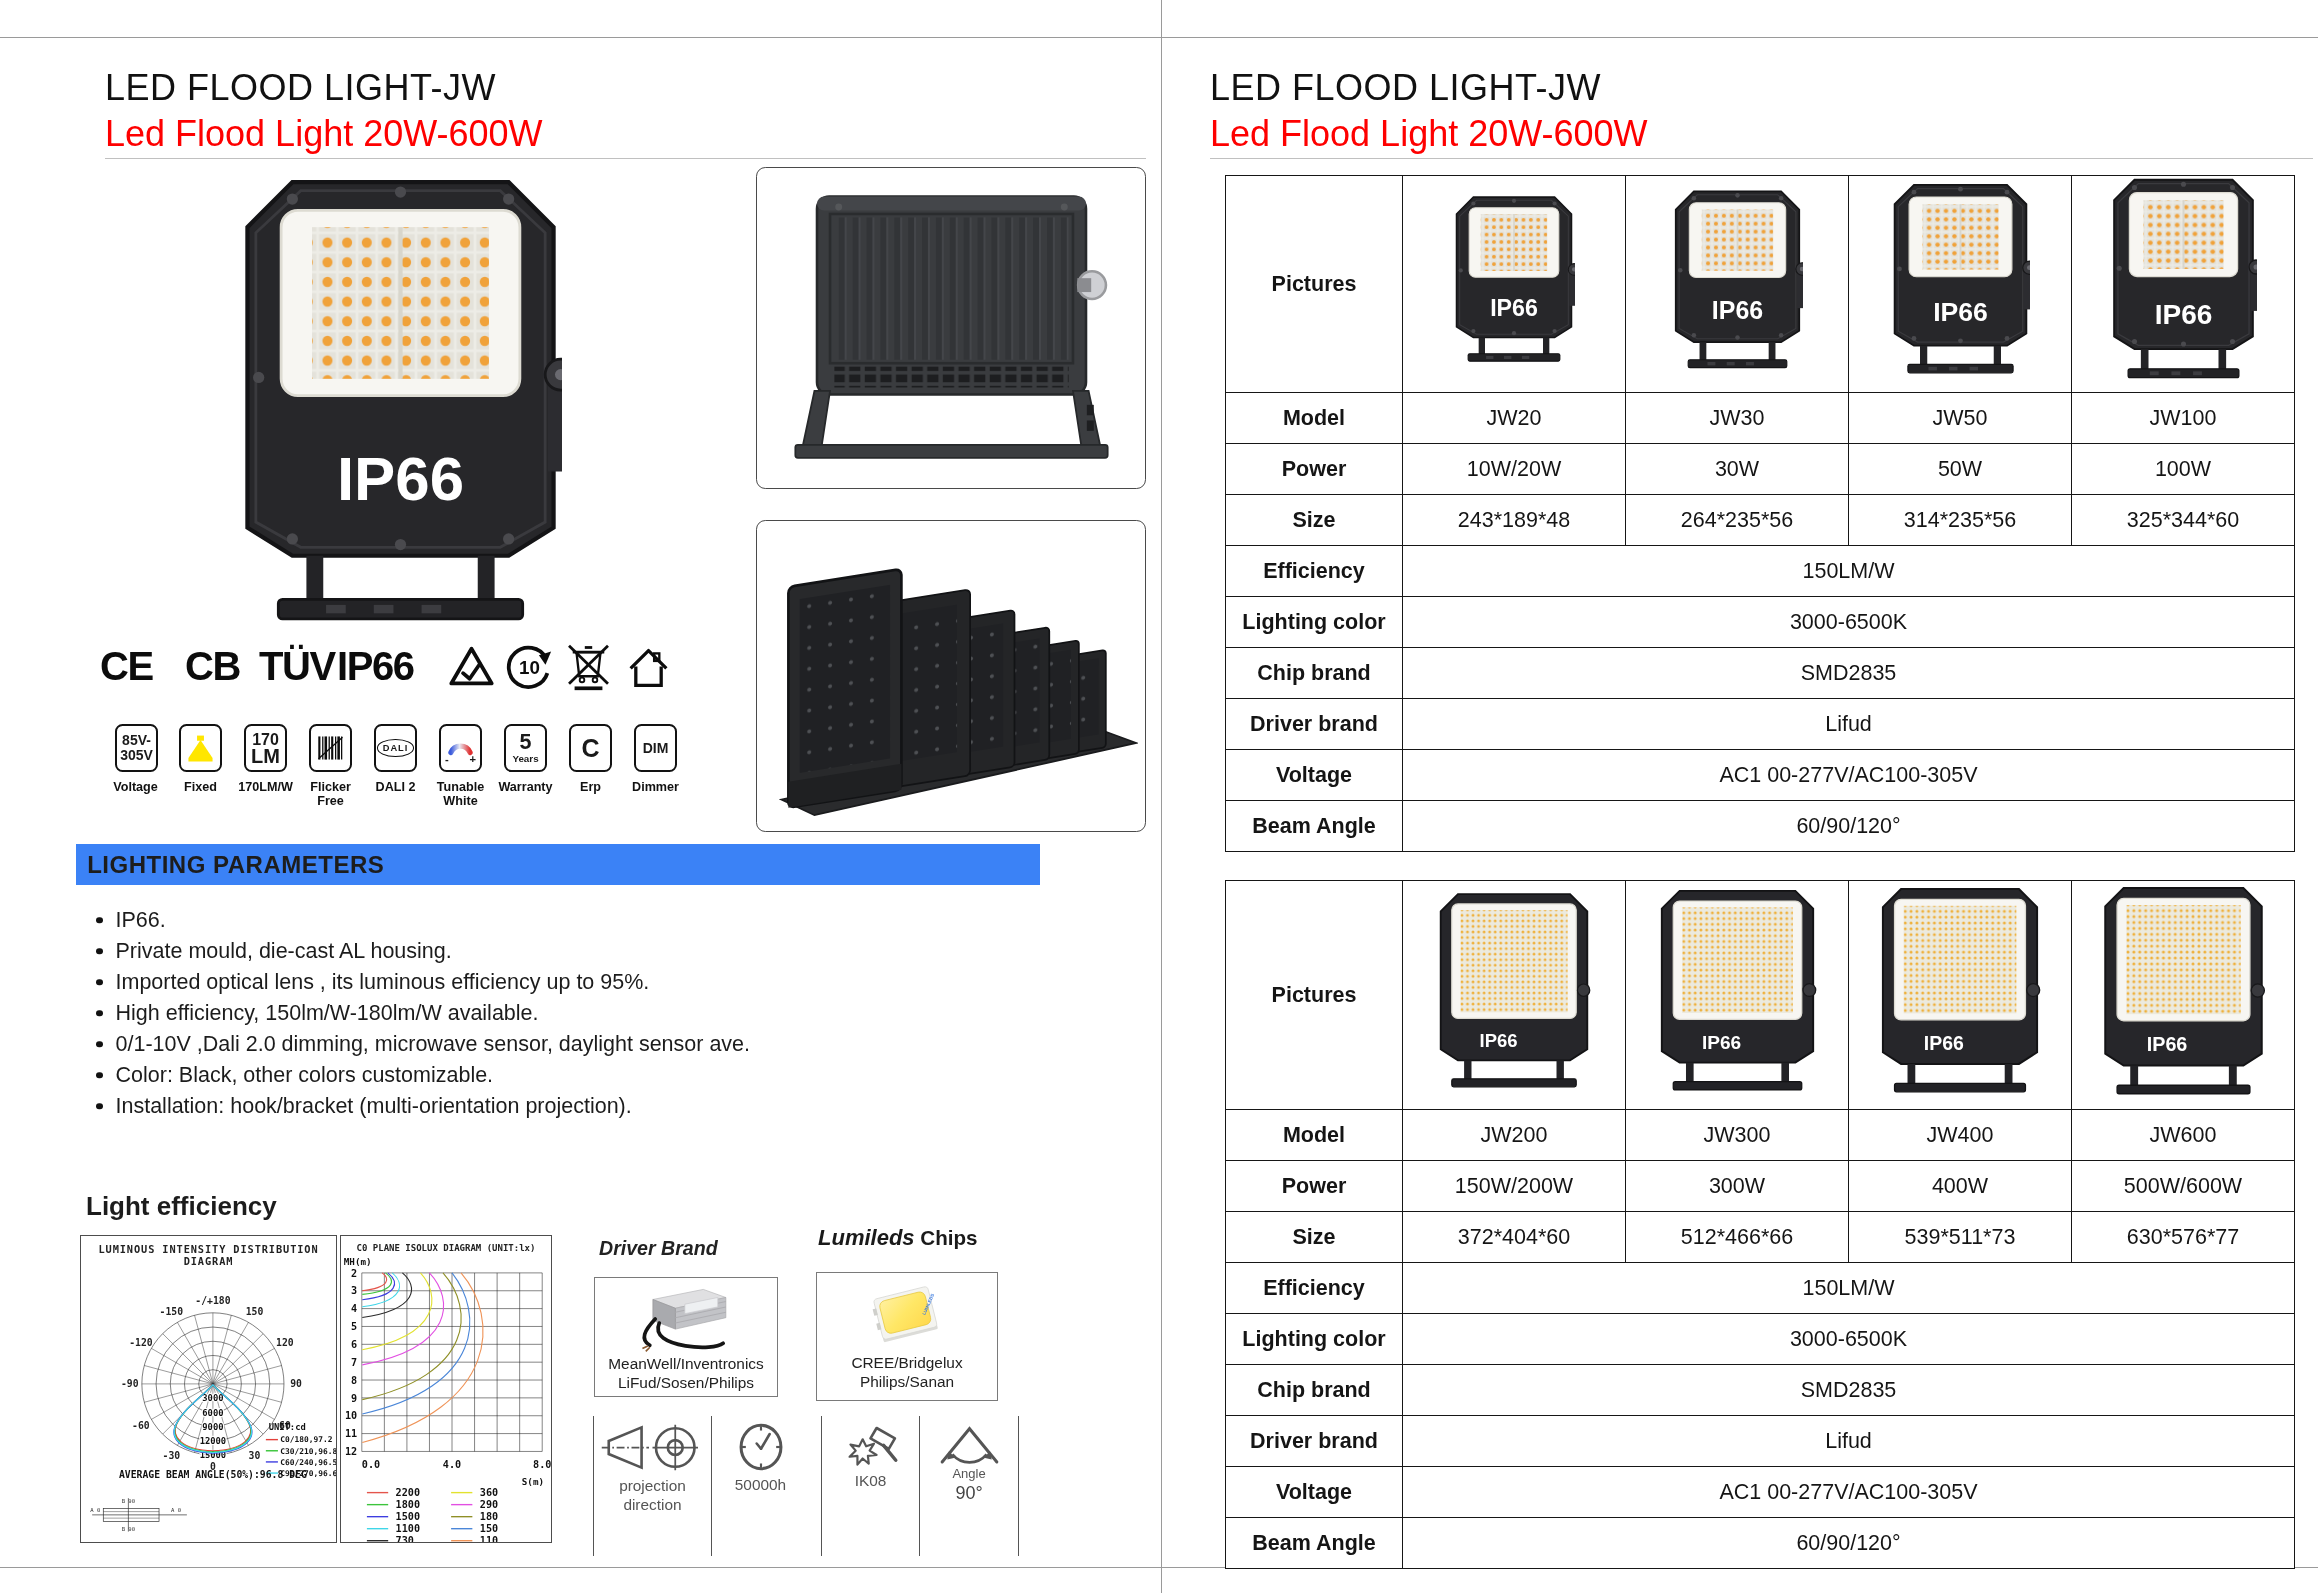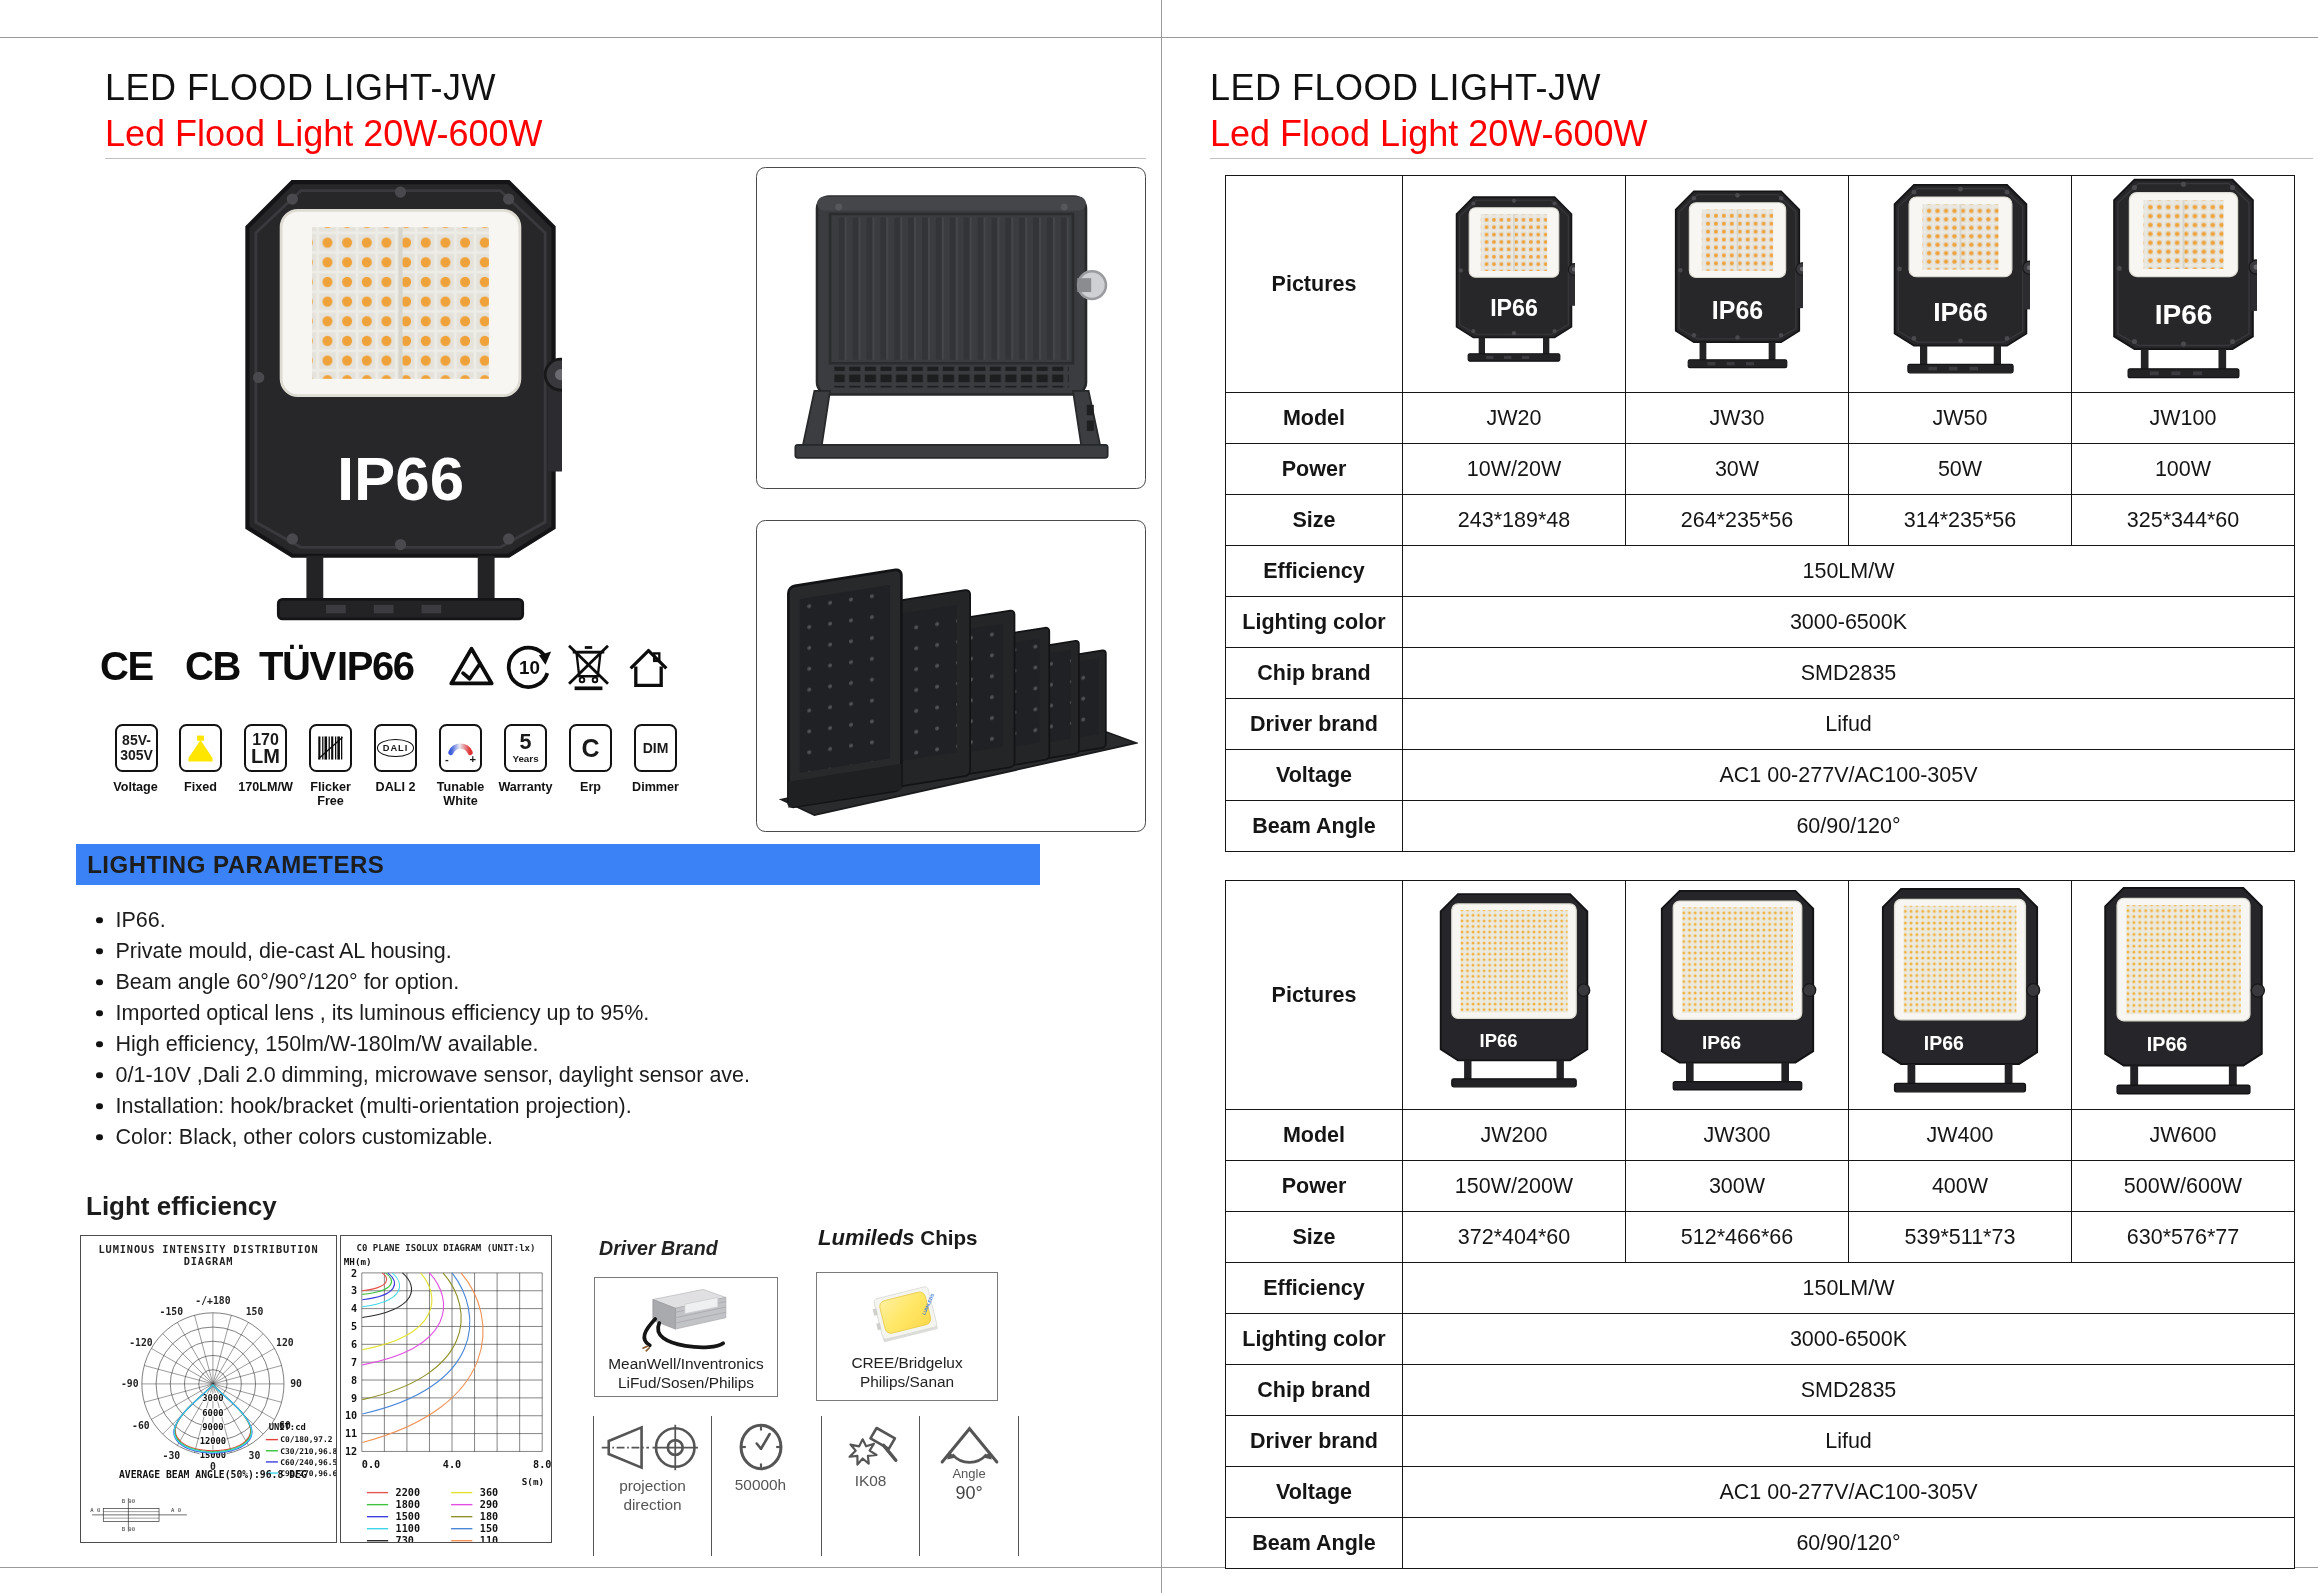--- a/index.html
+++ b/index.html
@@ -362,41 +362,37 @@
   <div class="li">
       <span class="dot"></span>
       <span>IP66.</span>
     </div>
   <div class="li">
       <span class="dot"></span>
       <span>Private mould, die-cast AL housing.</span>
     </div>
   <div class="li">
       <span class="dot"></span>
-      <span>Beam angle 60°/90°/120° for option.</span>
-    </div>
-  <div class="li">
-      <span class="dot"></span>
       <span>Imported optical lens , its luminous efficiency up to 95%.</span>
     </div>
   <div class="li">
       <span class="dot"></span>
       <span>High efficiency, 150lm/W-180lm/W available.</span>
     </div>
   <div class="li">
       <span class="dot"></span>
       <span>0/1-10V ,Dali 2.0 dimming, microwave sensor, daylight sensor ave.</span>
     </div>
   <div class="li">
       <span class="dot"></span>
-      <span>Installation: hook/bracket (multi-orientation projection).</span>
+      <span>Color: Black, other colors customizable.</span>
     </div>
   <div class="li">
       <span class="dot"></span>
-      <span>Color: Black, other colors customizable.</span>
+      <span>Installation: hook/bracket (multi-orientation projection).</span>
     </div>
 </div>
 
 <div class="abs" style="left:86px;top:1191px;font-size:26px;font-weight:600;color:#1c1c1c;">Light efficiency</div>
 
 <div class="diagbox" style="left:80px;top:1235px;width:257px;height:308px;">
   <div class="diagtitle" style="top:6.5px;font-size:10.3px;letter-spacing:0.9px;">LUMINOUS INTENSITY DISTRIBUTION DIAGRAM</div>
   <svg id="polar-svg" viewBox="0 0 549 658" width="255" height="306" style="position:absolute;left:0;top:0;">
     <g id="polar-g">
         <circle cx="284" cy="318" r="30.6" fill="none" stroke="#3c3c3c" stroke-width="1.4"></circle>

